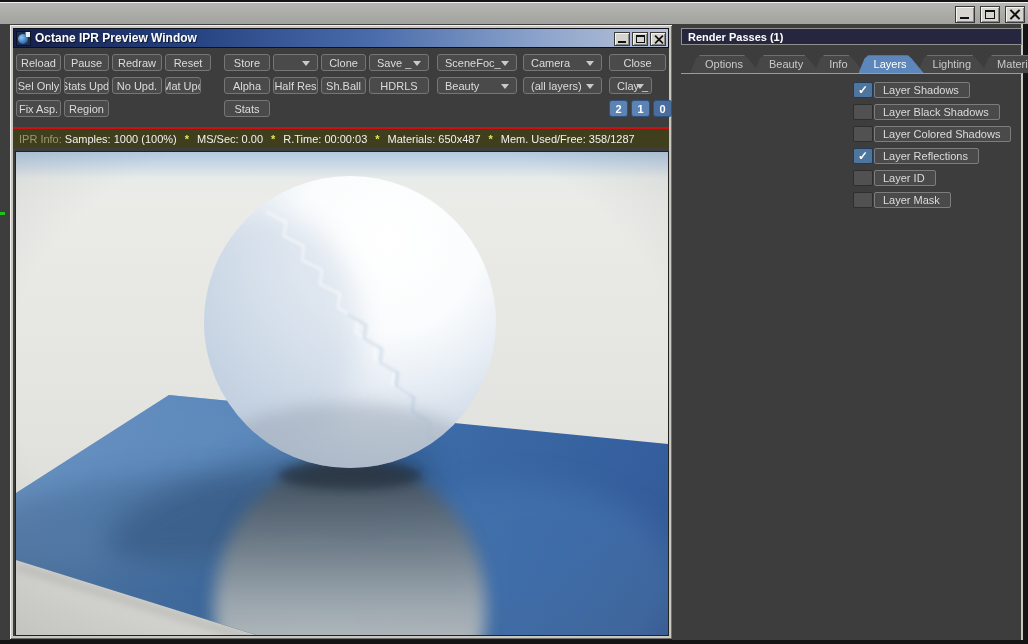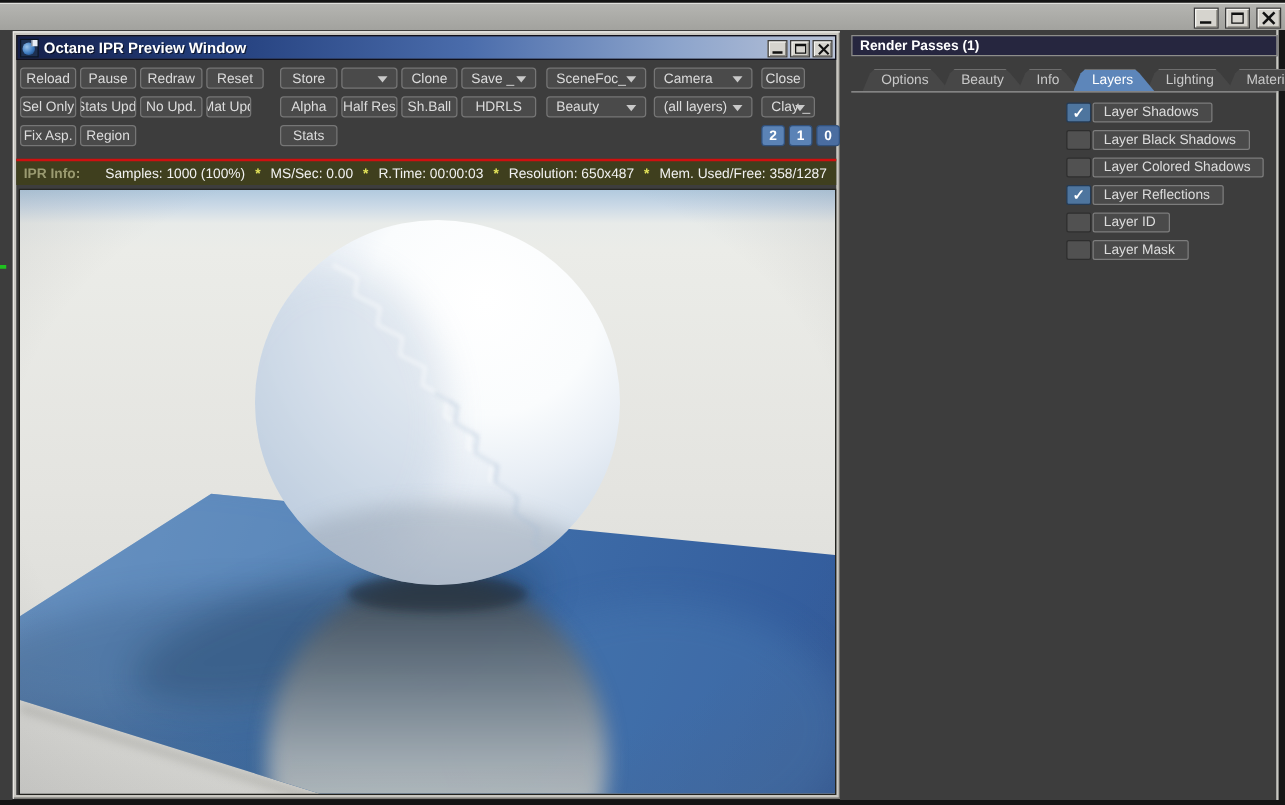--- a/index.html
+++ b/index.html
@@ -47,21 +47,21 @@
     color:#dcdcdc; font-size:11px; display:flex; align-items:center; justify-content:center; white-space:nowrap; overflow:hidden; }
   .tb.dd { justify-content:flex-start; padding-left:7px; }
   .tb.dd .arr { position:absolute; right:7px; top:6px; width:0; height:0;
     border-left:4px solid transparent; border-right:4px solid transparent; border-top:5px solid #c9c9c9; }
   .tb.num { background:#5b83b6; border-color:#31517c; color:#fff; font-weight:bold; }
   .tb.num.pressed { background:#4a6da0; }
 
   
   .ipr-bar { position:absolute; left:0; width:656px; height:21px; background:#3f3f1e; border-top:2px solid #cf1010;
     display:flex; align-items:center; font-size:11px; color:#f2f2f2; padding-left:6px; white-space:nowrap; }
-  .ipr-label { color:#9a9a70; margin-right:20px;font-weight:bold; }
+  .ipr-label { color:#9a9a70; margin-right:3px; }
   .ipr-sep { color:#e6e65a; margin:0 8px; font-weight:bold; }
 
   
   .viewport { position:absolute; left:3px; top:124px; width:652px; height:483px; background:#e4e4e0;
     outline:1px solid #23231f; }
 
   
   .passes-title { position:absolute; left:681px; top:28px; width:341px; height:17px; background:#26263f;
     border:1px solid #8e8e8a; color:#fff; font-weight:bold; font-size:11px; display:flex; align-items:center; padding-left:6px; }
   .tabs { position:absolute; left:690px; top:55px; height:18px; display:flex; }
@@ -135,21 +135,21 @@
             <span class="arr"></span>
           </div>
         <div class="tb dd" style="left:424px;width:80px;">
             <span>SceneFoc_</span>
             <span class="arr"></span>
           </div>
         <div class="tb dd" style="left:510px;width:79px;">
             <span>Camera</span>
             <span class="arr"></span>
           </div>
-        <div class="tb" style="left:596px;width:35px;text-align:center;">Close</div>
+        <div class="tb" style="left:596px;width:57px;text-align:center;">Close</div>
       </div>
 
       <div class="tbrow" style="top:49px;">
         <div class="tb" style="left:3px;width:45px;">Sel Only</div>
         <div class="tb" style="left:51px;width:45px;">Stats Upd.</div>
         <div class="tb" style="left:99px;width:50px;">No Upd.</div>
         <div class="tb" style="left:152px;width:36px;">Mat Upd</div>
         <div class="tb" style="left:211px;width:46px;">Alpha</div>
         <div class="tb" style="left:260px;width:45px;">Half Res</div>
         <div class="tb" style="left:308px;width:45px;">Sh.Ball</div>
@@ -178,21 +178,21 @@
       </div>
 
       <div class="ipr-bar" style="top:99px;">
         <span class="ipr-label">IPR Info:</span>
         <span>Samples: 1000 (100%)</span>
         <span class="ipr-sep">*</span>
         <span>MS/Sec: 0.00</span>
         <span class="ipr-sep">*</span>
         <span>R.Time: 00:00:03</span>
         <span class="ipr-sep">*</span>
-        <span>Resolution: 650x487</span>
+        <span>Materials: 650x487</span>
         <span class="ipr-sep">*</span>
         <span>Mem. Used/Free: 358/1287</span>
       </div>
 
       <div class="viewport">
         <svg width="652" height="483" viewBox="0 0 652 483">
           <defs>
             <linearGradient id="sky" x1="0" y1="0" x2="0" y2="1">
               <stop offset="0" stop-color="#b2cade"></stop>
               <stop offset="0.025" stop-color="#c9d8e6"></stop>

